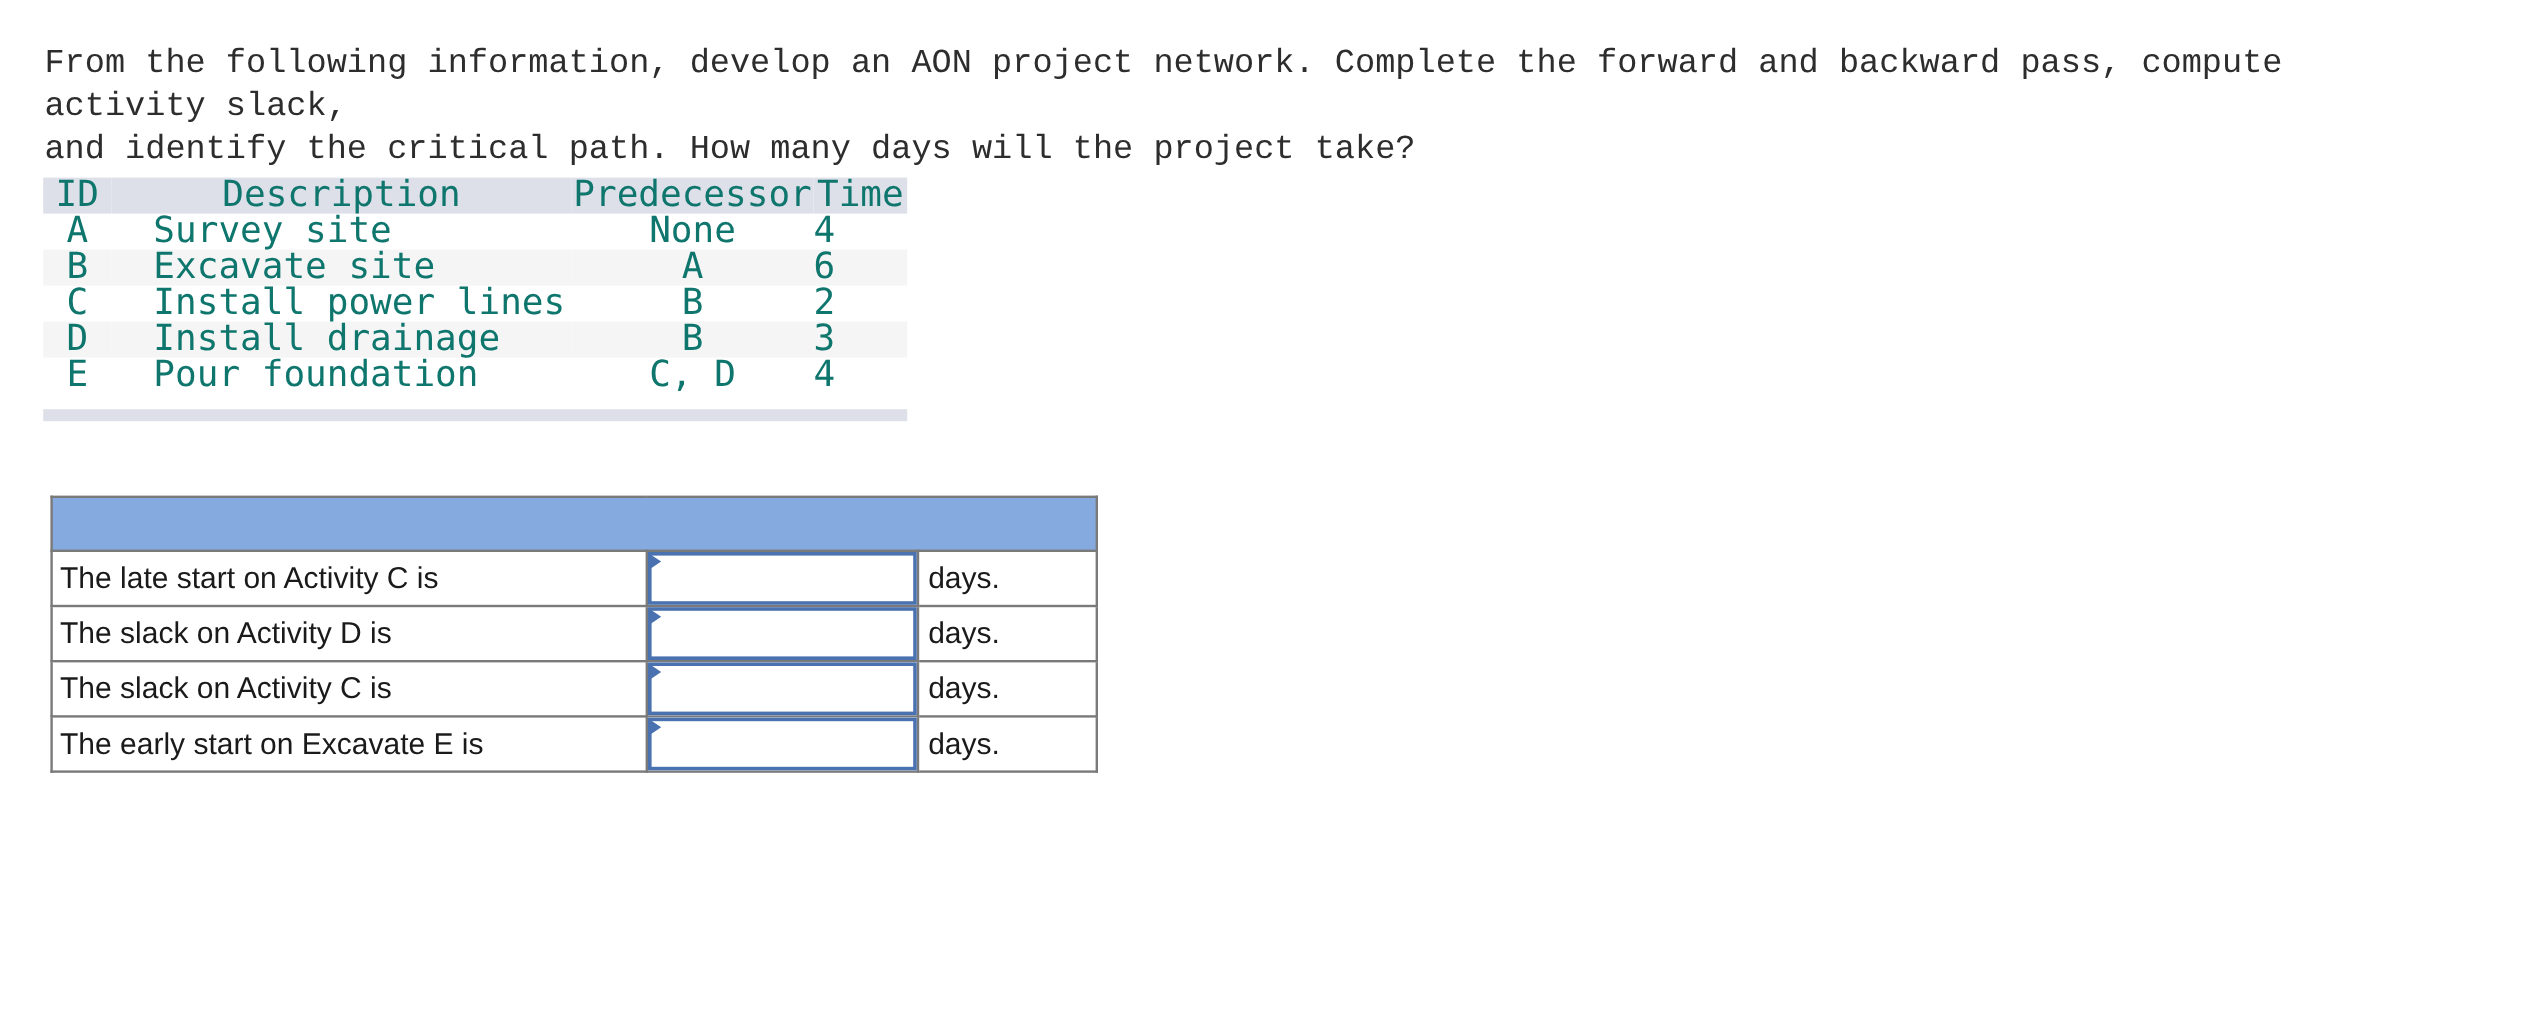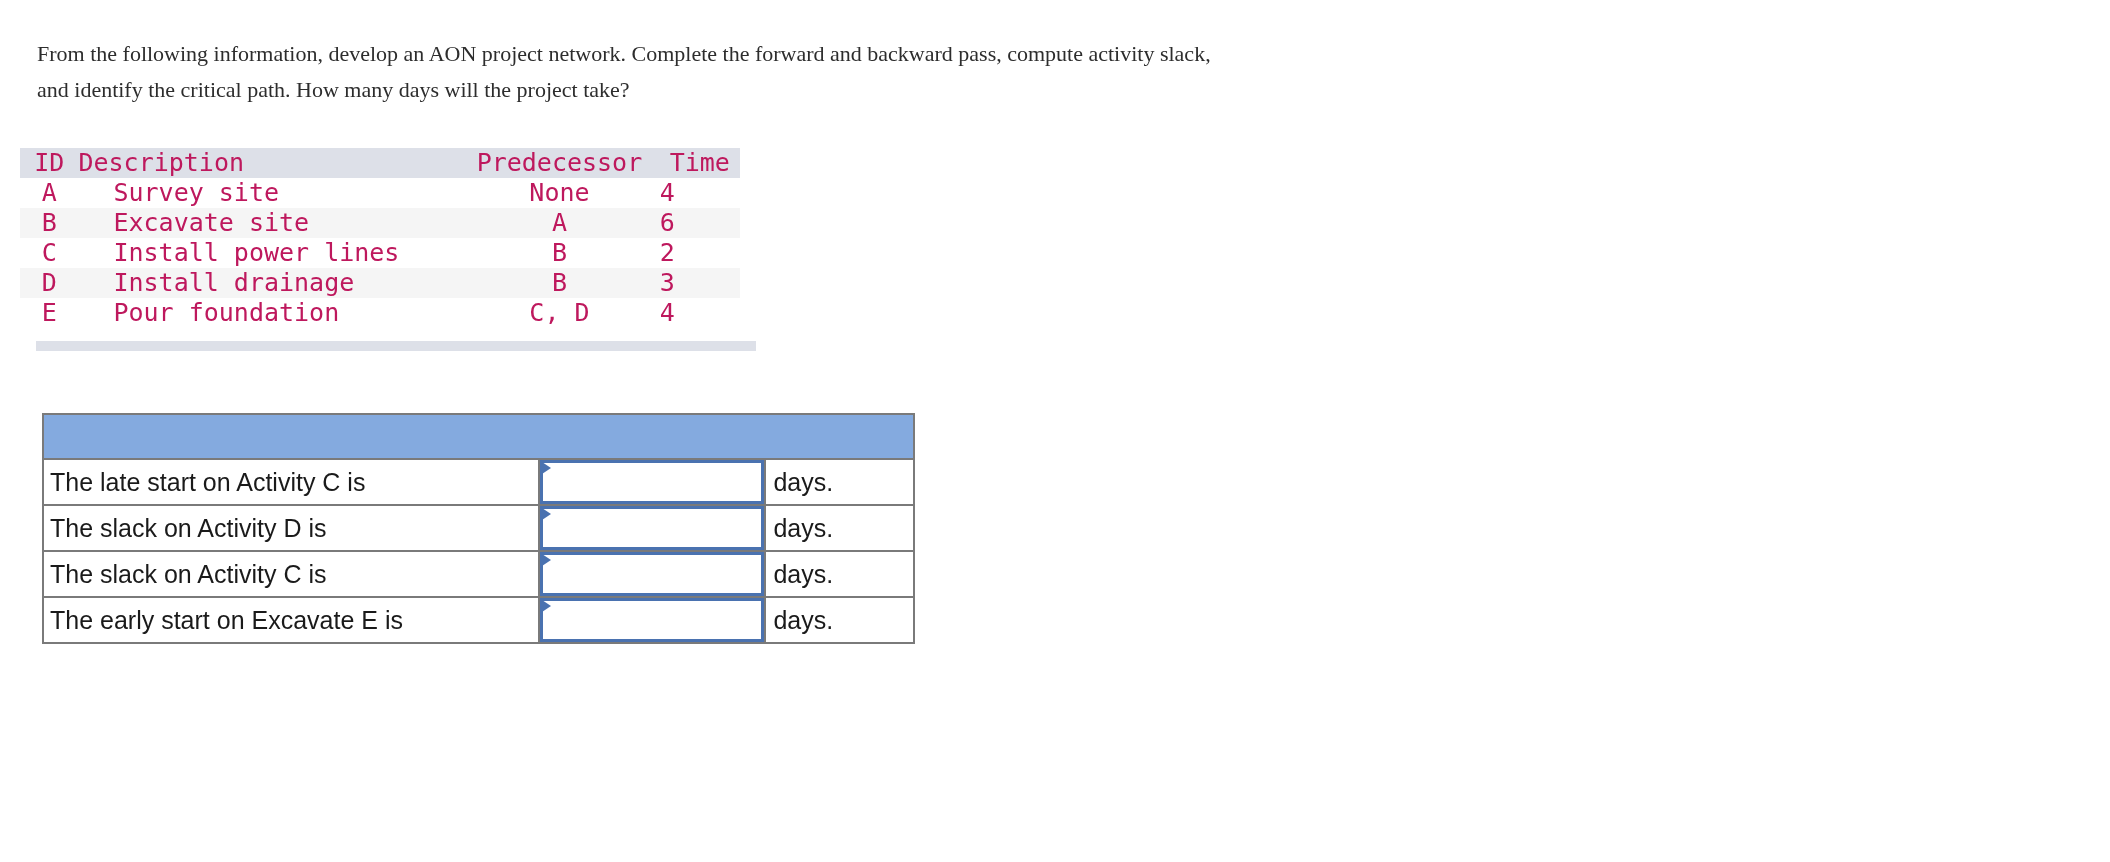--- a/index.html
+++ b/index.html
@@ -1,33 +1,33 @@
 <!DOCTYPE html>
 <html><head>
 <meta charset="utf-8">
 <style>
   html, body { margin: 0; padding: 0; background: #ffffff; }
   body { width: 2110px; height: 862px; position: relative; overflow: hidden; }
   .question {
     position: absolute; left: 37px; top: 36px; width: 1900px;
-    font-family: Liberation Serif, serif; font-size: 22px; line-height: 36px;
+    font-family: Liberation Mono, monospace; font-size: 28px; line-height: 36px;
     color: #2d2d2d;
   }
   .question p { margin: 0; }
   .data-table {
-    position: absolute; left: 20px; top: 148px; width: 720px;
+    position: absolute; left: 36px; top: 148px; width: 720px;
     border-collapse: collapse;
-    font-family: "DejaVu Sans Mono", monospace; font-size: 25px; color: #be185d;
+    font-family: "DejaVu Sans Mono", monospace; font-size: 30px; color: #0f766e;
   }
   .data-table th, .data-table td { padding: 0; height: 30px; line-height: 30px; font-weight: normal; white-space: pre; }
   .data-table thead tr { background: #dde0e8; }
   .data-table tbody tr:nth-child(even) { background: #f5f5f5; }
   .col-id { width: 56px; text-align: center; }
   .col-desc { width: 330px; text-align: left; padding-left: 35px !important; }
-  .data-table th.col-desc { padding-left: 0 !important; }
+  .data-table th.col-desc { text-align: center; padding-left: 0 !important; }
   .col-pred { width: 192px; text-align: center; }
   .col-time { width: 77px; }
   .table-footer { position: absolute; left: 36px; top: 341px; width: 720px; height: 10px; background: #dde0e8; }
 
   .answer-table {
     position: absolute; left: 42px; top: 413px; width: 873px;
     border-collapse: collapse;
     font-family: "Liberation Sans", sans-serif; font-size: 25px; color: #1a1a1a;
   }
   .answer-table td, .answer-table th { border: 2px solid #7a7a7a; padding: 0; }

